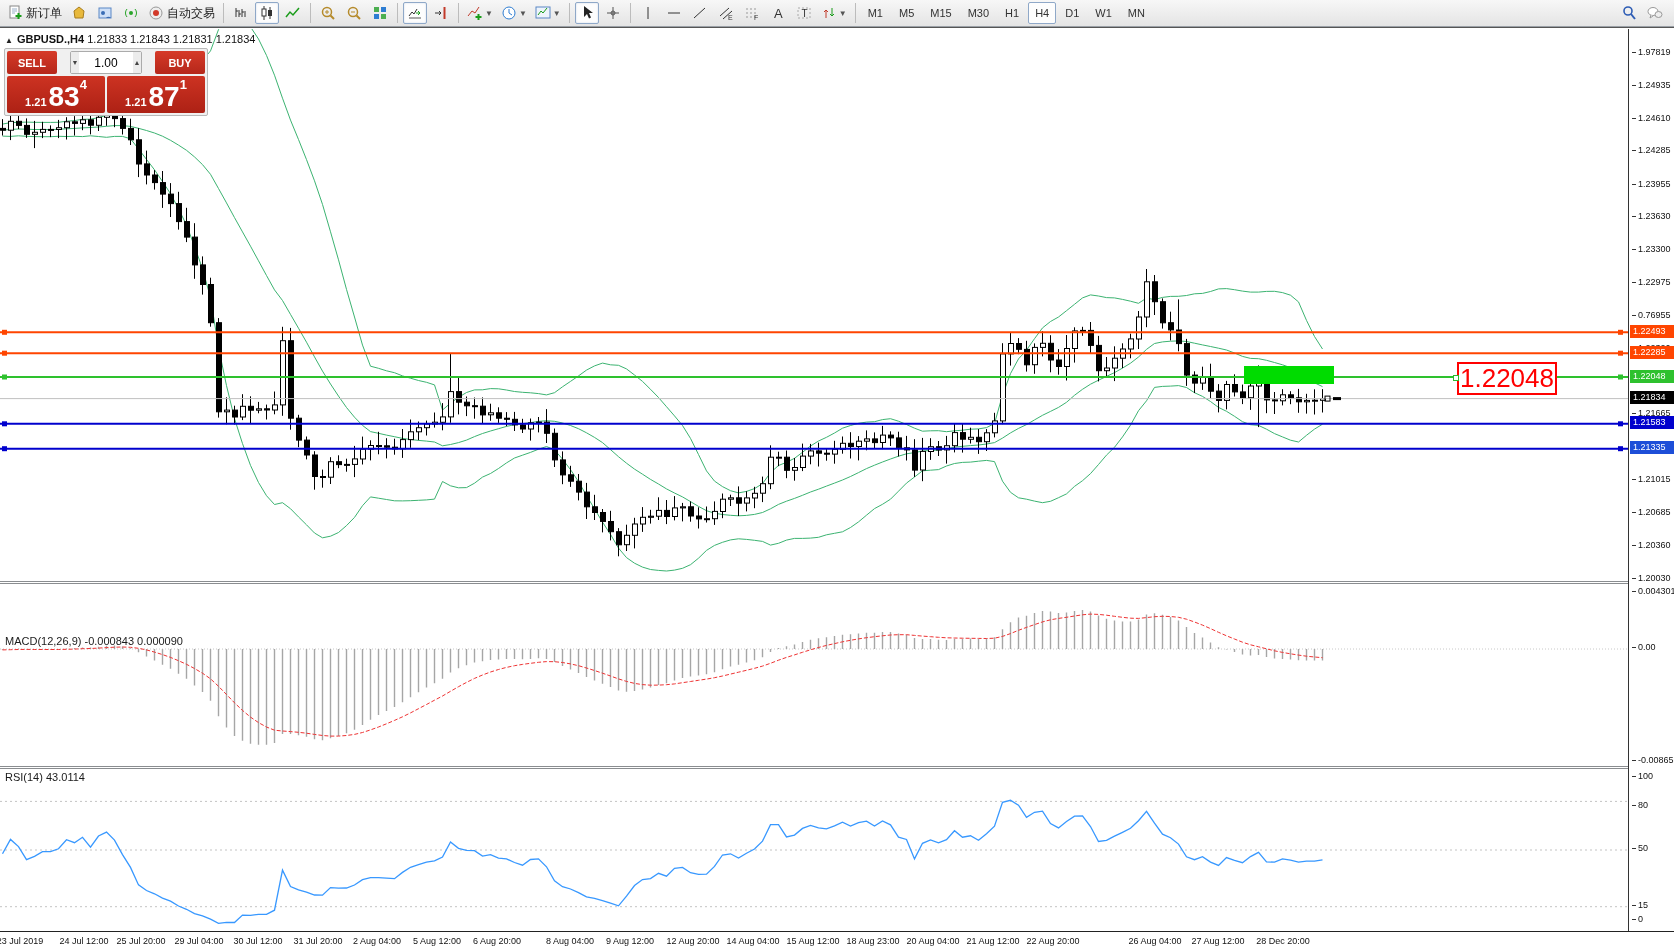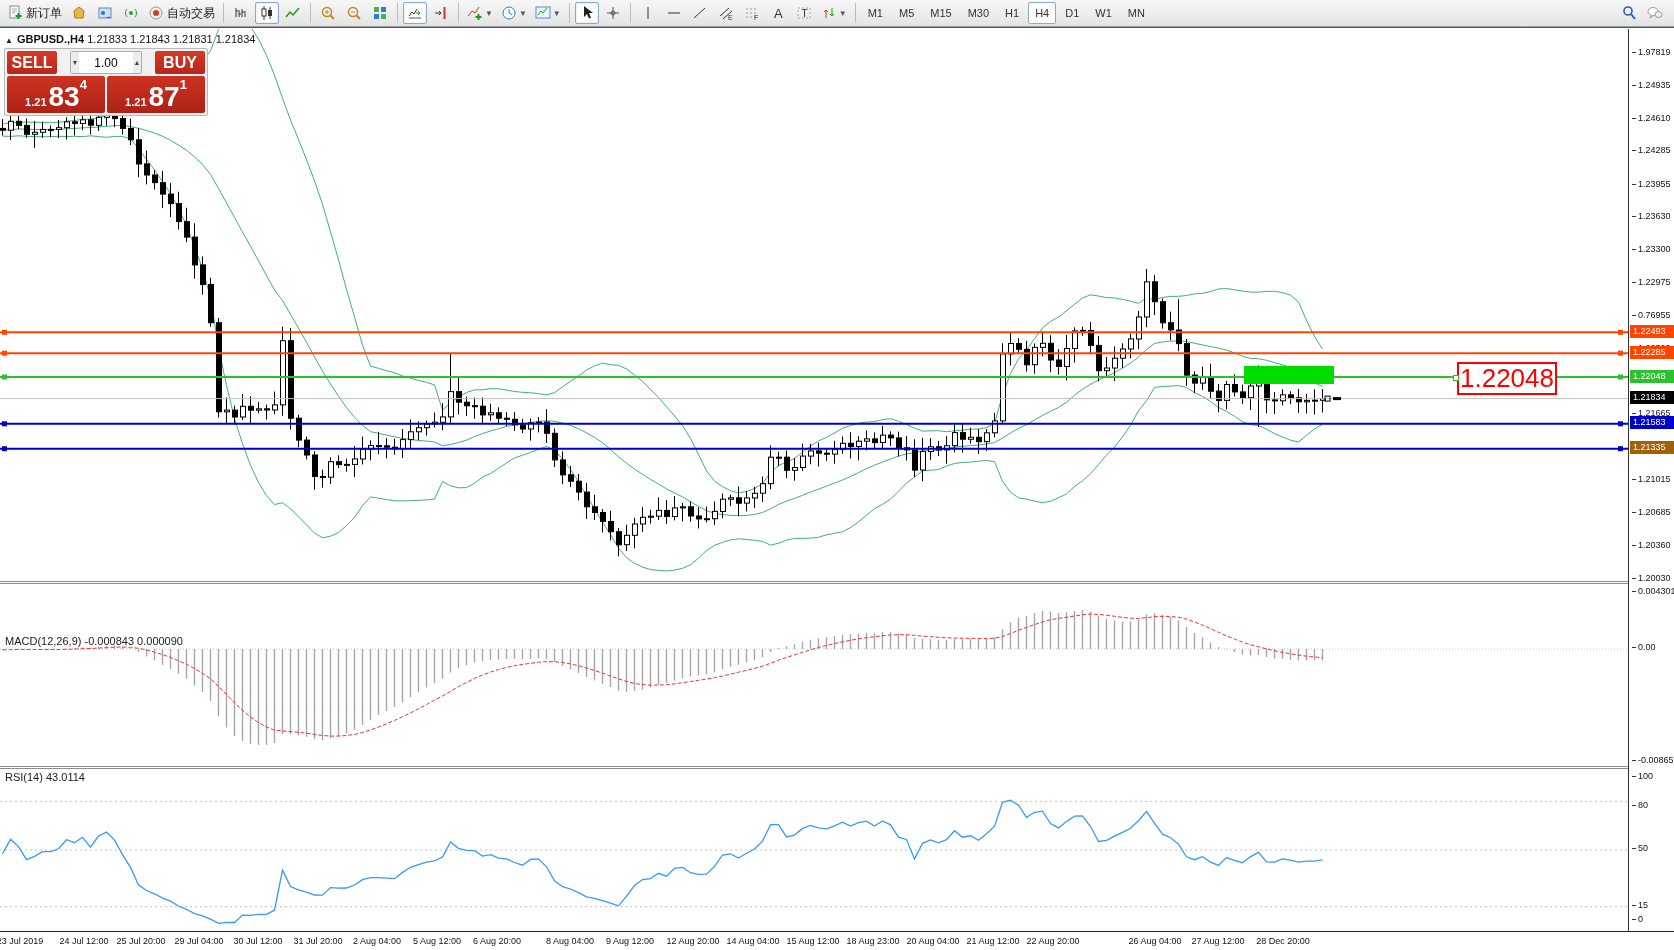--- a/index.html
+++ b/index.html
@@ -27,21 +27,21 @@
   .panel-sep{position:absolute;left:0;width:1628px;height:3px;background:#fff;border-top:1px solid #8a8d90;border-bottom:1px solid #8a8d90;box-sizing:border-box;}
   .svg-holder{position:absolute;left:0;overflow:hidden;}
   svg{overflow:hidden;display:block;}
   
   .chart-title{position:absolute;left:5px;top:4px;font-size:11px;color:#111;z-index:5;}
   .chart-title .tri{font-size:8px;margin-right:4px;color:#222;}
   .chart-title b{font-weight:bold;}
   
   .oc{position:absolute;left:4px;top:19px;width:204px;z-index:6;background:#f0f0f0;border:1px solid #b9b9b9;padding:2px;box-sizing:border-box;border-radius:2px;}
   .oc-row1{display:flex;height:23px;}
-  .oc-btn{background:linear-gradient(#d63a28,#b5271a);color:#fff;font-size:16px;font-weight:bold;
+  .oc-btn{background:linear-gradient(#d63a28,#b5271a);color:#fff;font-size:11px;font-weight:bold;
     display:flex;align-items:center;justify-content:center;border-radius:2px;}
   .oc-sell{width:50px;} .oc-buy{width:50px;}
   .oc-vol{flex:1;display:flex;margin:0 13px;border:1px solid #ababab;background:#fff;border-radius:2px;overflow:hidden;}
   .oc-spin{width:17px;background:#ececec;display:flex;align-items:center;justify-content:center;font-size:7px;color:#444;}
   .oc-input{flex:1;border:0;text-align:center;font-size:12px;width:50px;outline:none;font-family:inherit;}
   .oc-row2{display:flex;margin-top:2px;height:37px;}
   .oc-price{flex:1;background:linear-gradient(#cd3322,#ad2115);color:#fff;border-radius:2px;
     display:flex;align-items:flex-end;justify-content:center;padding-bottom:2px;position:relative;}
   .oc-price:first-child{margin-right:2px;}
   .oc-small{font-size:11px;font-weight:bold;margin-bottom:3px;}
@@ -575,15 +575,15 @@
       <div class="p-tick" style="top:771px">100</div>
       <div class="p-tick" style="top:800px">80</div>
       <div class="p-tick" style="top:843px">50</div>
       <div class="p-tick" style="top:900px">15</div>
       <div class="p-tick" style="top:914px">0</div>
       <div class="p-badge" style="top:324.78003999999964px;background:#FF4500">1.22493</div>
       <div class="p-badge" style="top:345.6986000000005px;background:#FF4500">1.22285</div>
       <div class="p-badge" style="top:369.5336900000003px;background:#2EC12E">1.22048</div>
       <div class="p-badge" style="top:391.05567000000065px;background:#000000">1.21834</div>
       <div class="p-badge" style="top:416.29874000000075px;background:#0000CD">1.21583</div>
-      <div class="p-badge" style="top:441.2401000000011px;background:#a16207">1.21335</div>
+      <div class="p-badge" style="top:441.2401000000011px;background:#1d4ed8">1.21335</div>
     </div>
 </div>
 
 </body></html>

